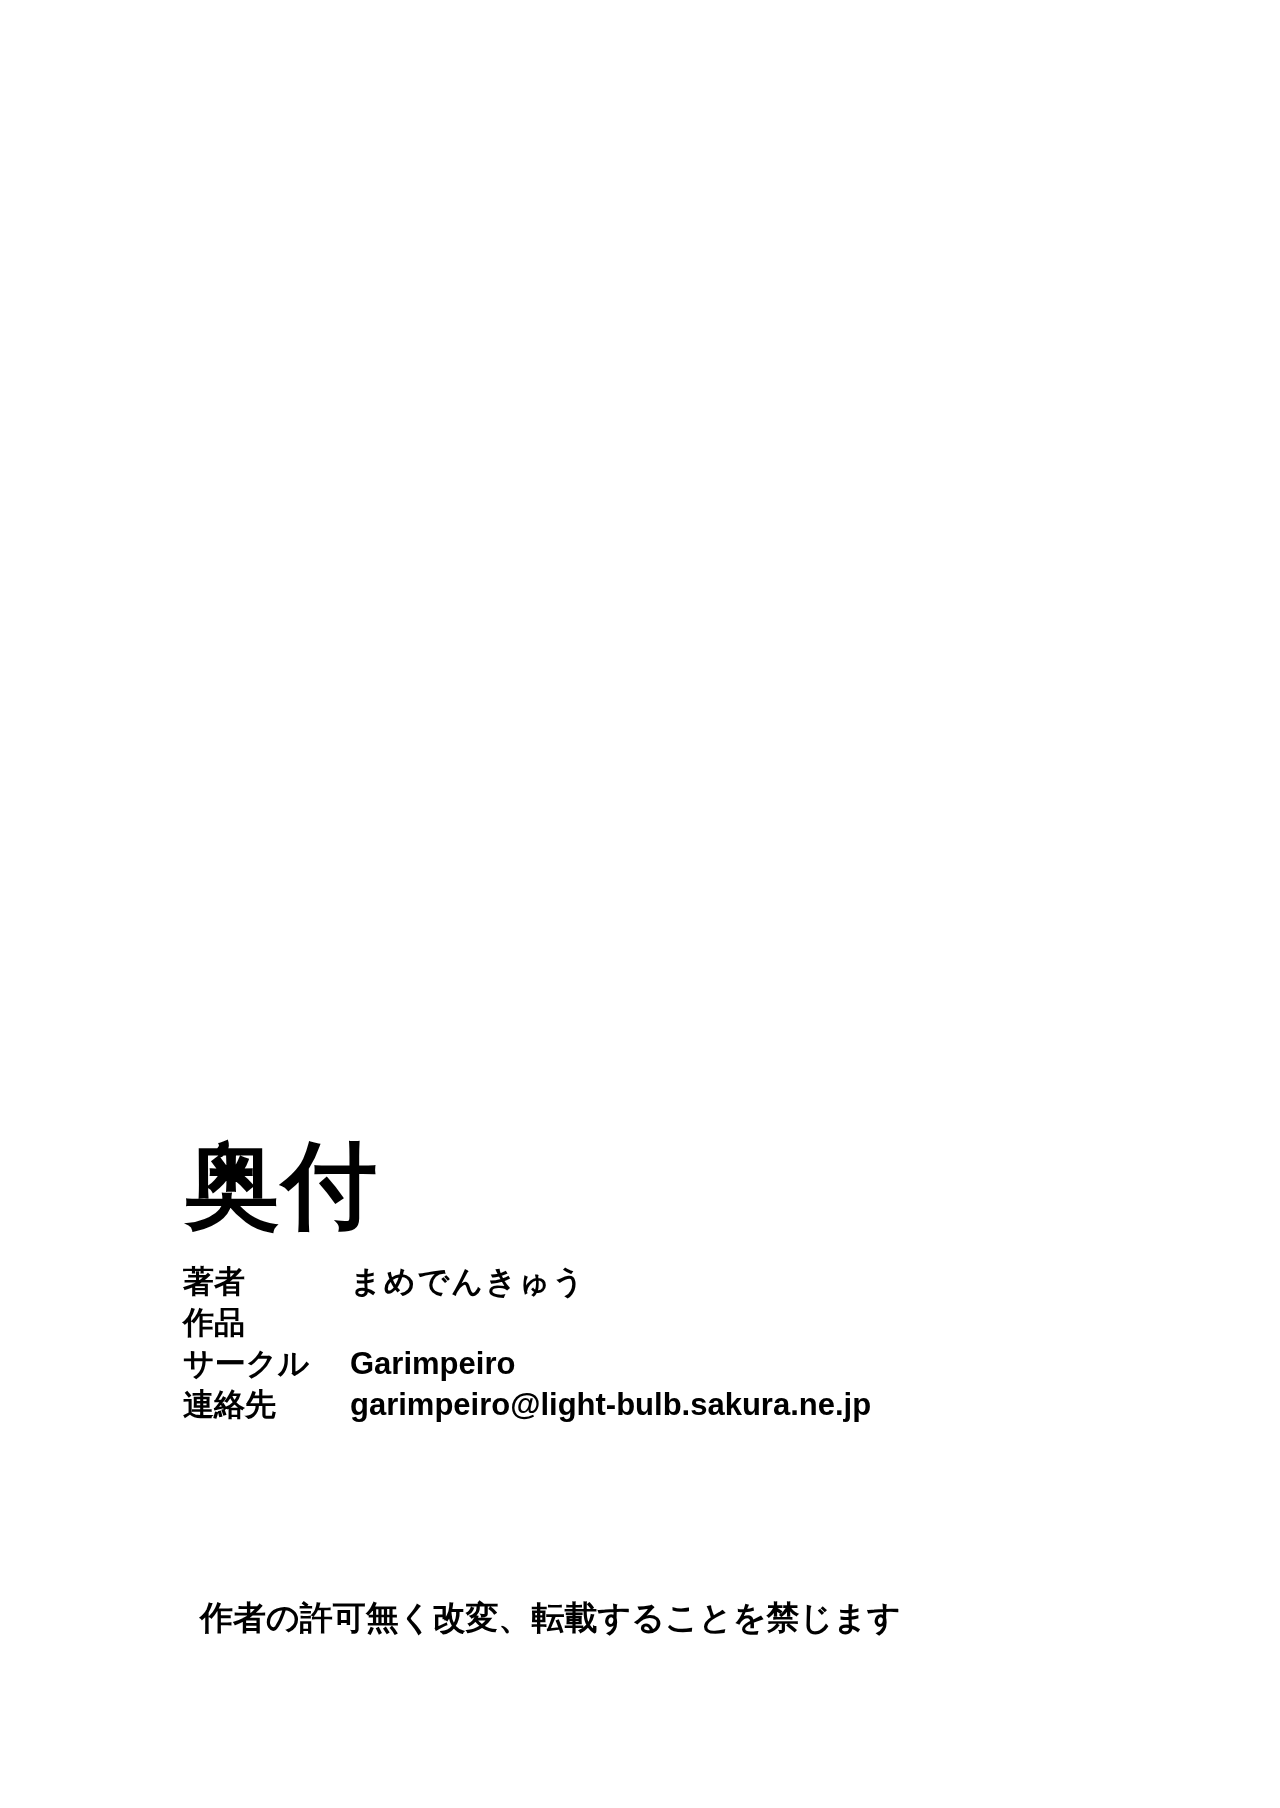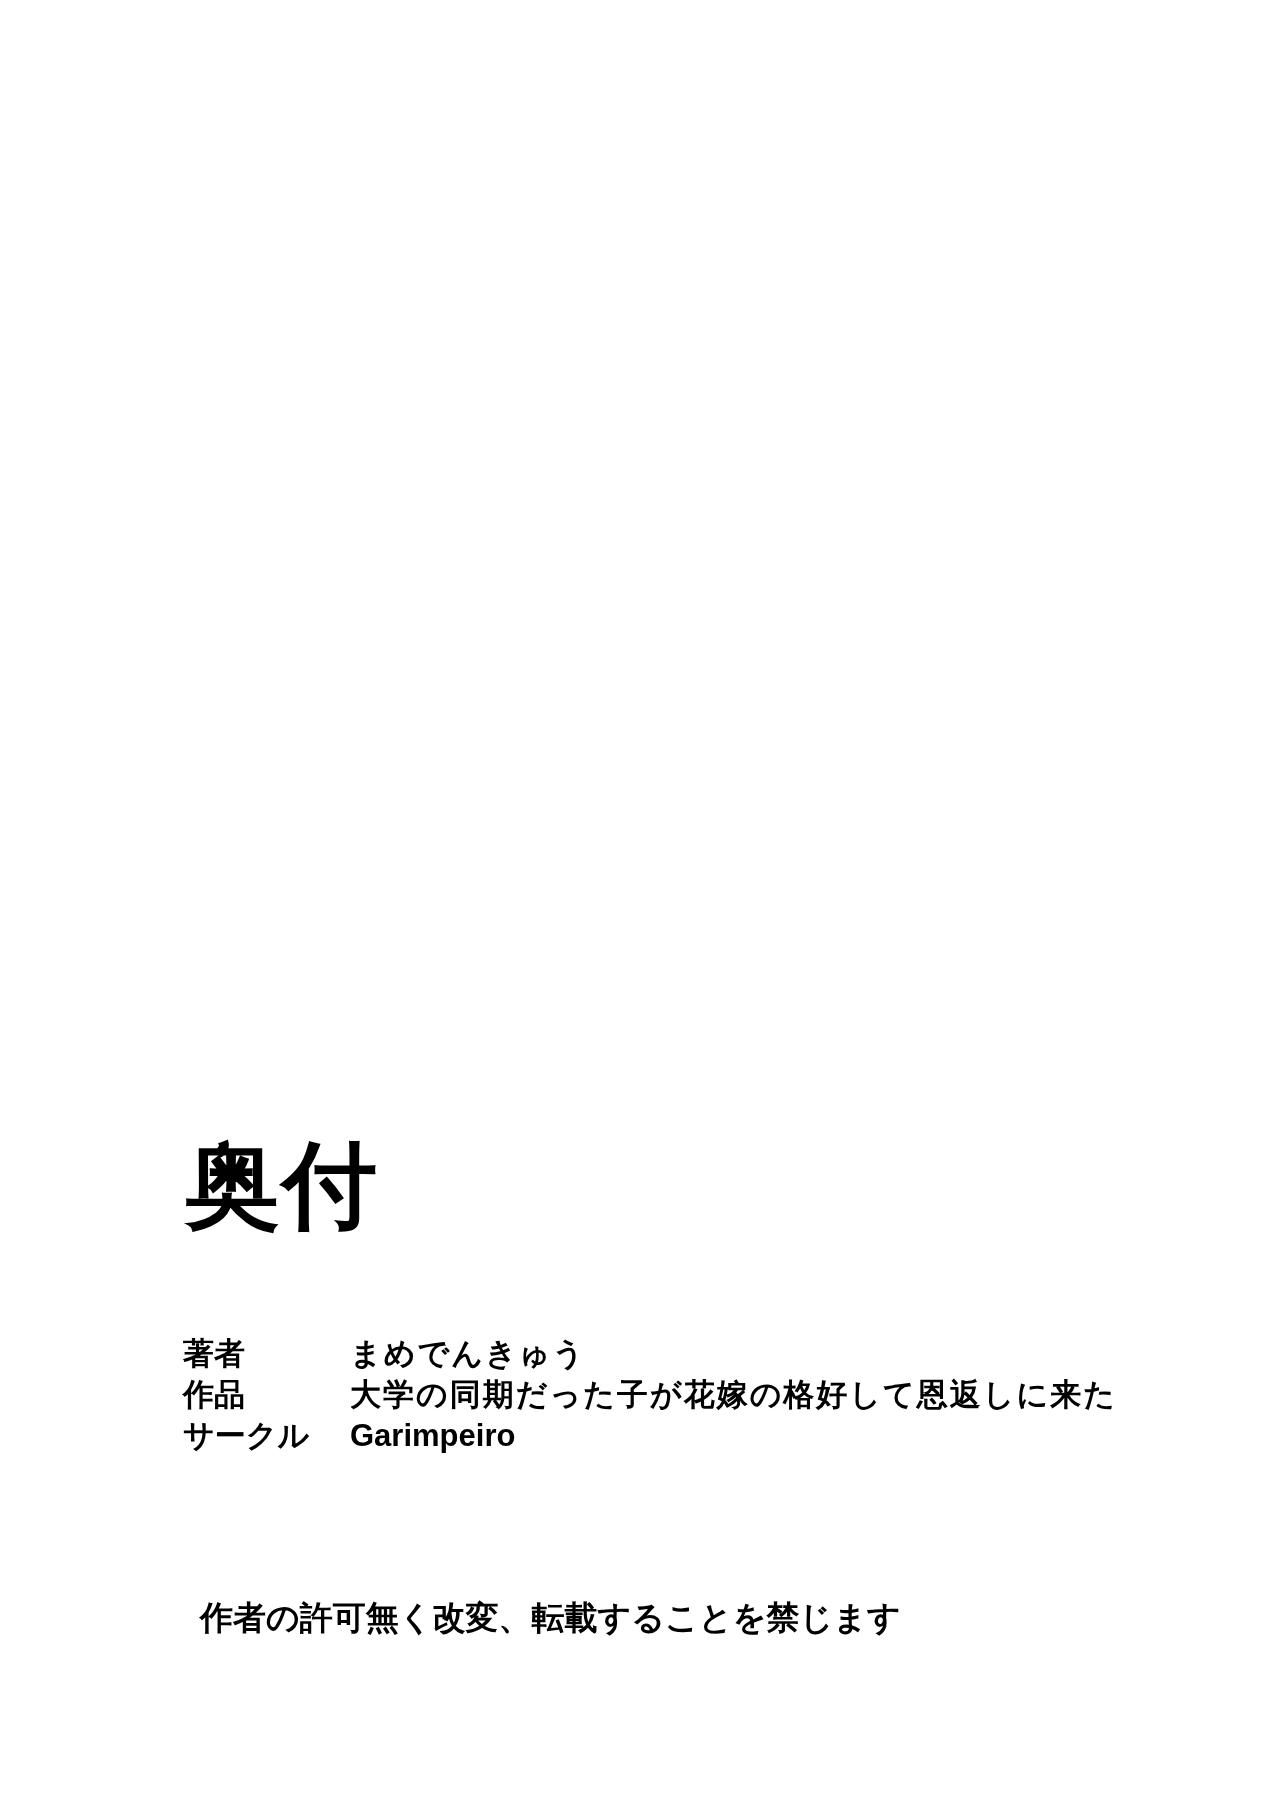--- a/index.html
+++ b/index.html
@@ -28,21 +28,21 @@
     font-size: 95px;
     font-weight: 700;
     line-height: 1;
     letter-spacing: 2px;
     white-space: nowrap;
     text-align: center;
   }
   .colophon-info {
     position: absolute;
     left: 183px;
-    top: 1333px;
+    top: 1261px;
     font-size: 31px;
     line-height: 41px;
     white-space: nowrap;
   }
   .row {
     display: flex;
     align-items: baseline;
   }
   .row .label {
     flex: 0 0 167px;
@@ -76,27 +76,30 @@
 
   <section class="colophon-info">
 
     <div class="row">
       <span class="label">著者</span>
       <span class="value jp-strong">まめでんきゅう</span>
     </div>
 
     <div class="row">
       <span class="label">作品</span>
-      <span class="value jp-strong">大学の同期だった子が花嫁の格好して恩返しに来た</span>
     </div>
 
     <div class="row">
       <span class="label">サークル</span>
       <span class="value">Garimpeiro</span>
     </div>
 
+    <div class="row">
+      <span class="label">連絡先</span>
+      <span class="value">garimpeiro@light-bulb.sakura.ne.jp</span>
+    </div>
 
 
   </section>
 
   <p class="notice">作者の許可無く改変、転載することを禁じます</p>
 
 </div>
 
 </body></html>

